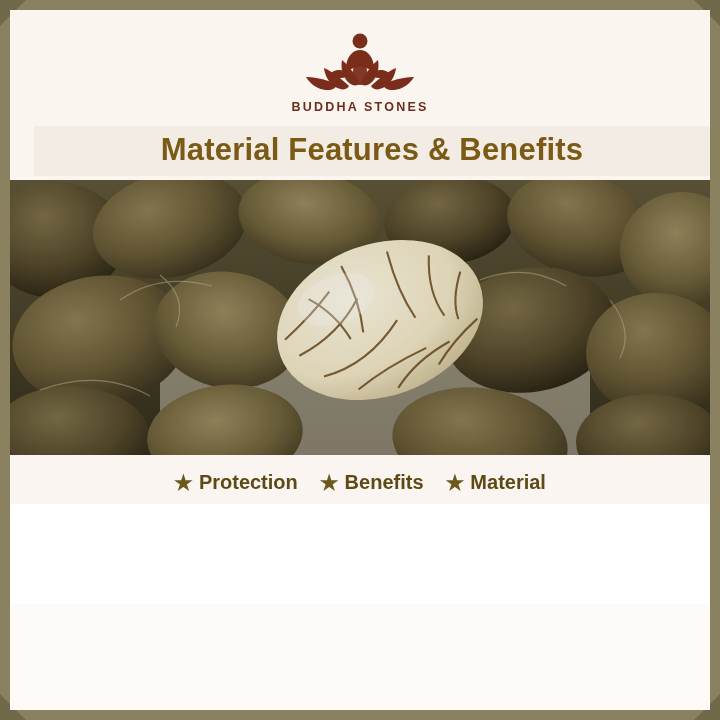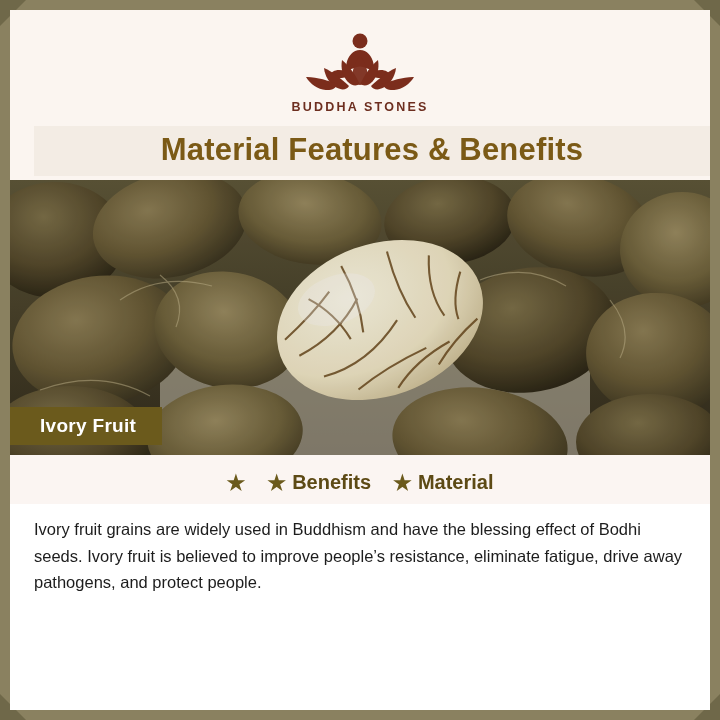--- a/index.html
+++ b/index.html
@@ -216,34 +216,33 @@
             <path d="M30 -62 q-4 40 4 72"></path>
             <path d="M68 -44 q-14 34 -6 62"></path>
             <path d="M92 -18 q-18 24 -18 44"></path>
           </g>
           <ellipse cx="-34" cy="-34" rx="40" ry="24" fill="#ffffff" opacity="0.3"></ellipse>
         </g>
 
         <rect width="700" height="275" fill="#000" opacity="0.08"></rect>
       </svg>
 
-      <div class="label-tab">Ivory Fruit</div>
     </div>
 
     <div class="benefits">
       <div class="benefit">
         <span class="star">★</span>
+        <span>Protection</span>
       </div>
       <div class="benefit">
         <span class="star">★</span>
         <span>Benefits</span>
       </div>
       <div class="benefit">
         <span class="star">★</span>
         <span>Material</span>
       </div>
     </div>
 
-    <div class="desc">Ivory fruit grains are widely used in Buddhism and have the blessing effect of Bodhi seeds. Ivory fruit is believed to improve people’s resistance, eliminate fatigue, drive away pathogens, and protect people.</div>
     <div class="filler"></div>
 
   </div>
 </div>
 
 </body></html>

